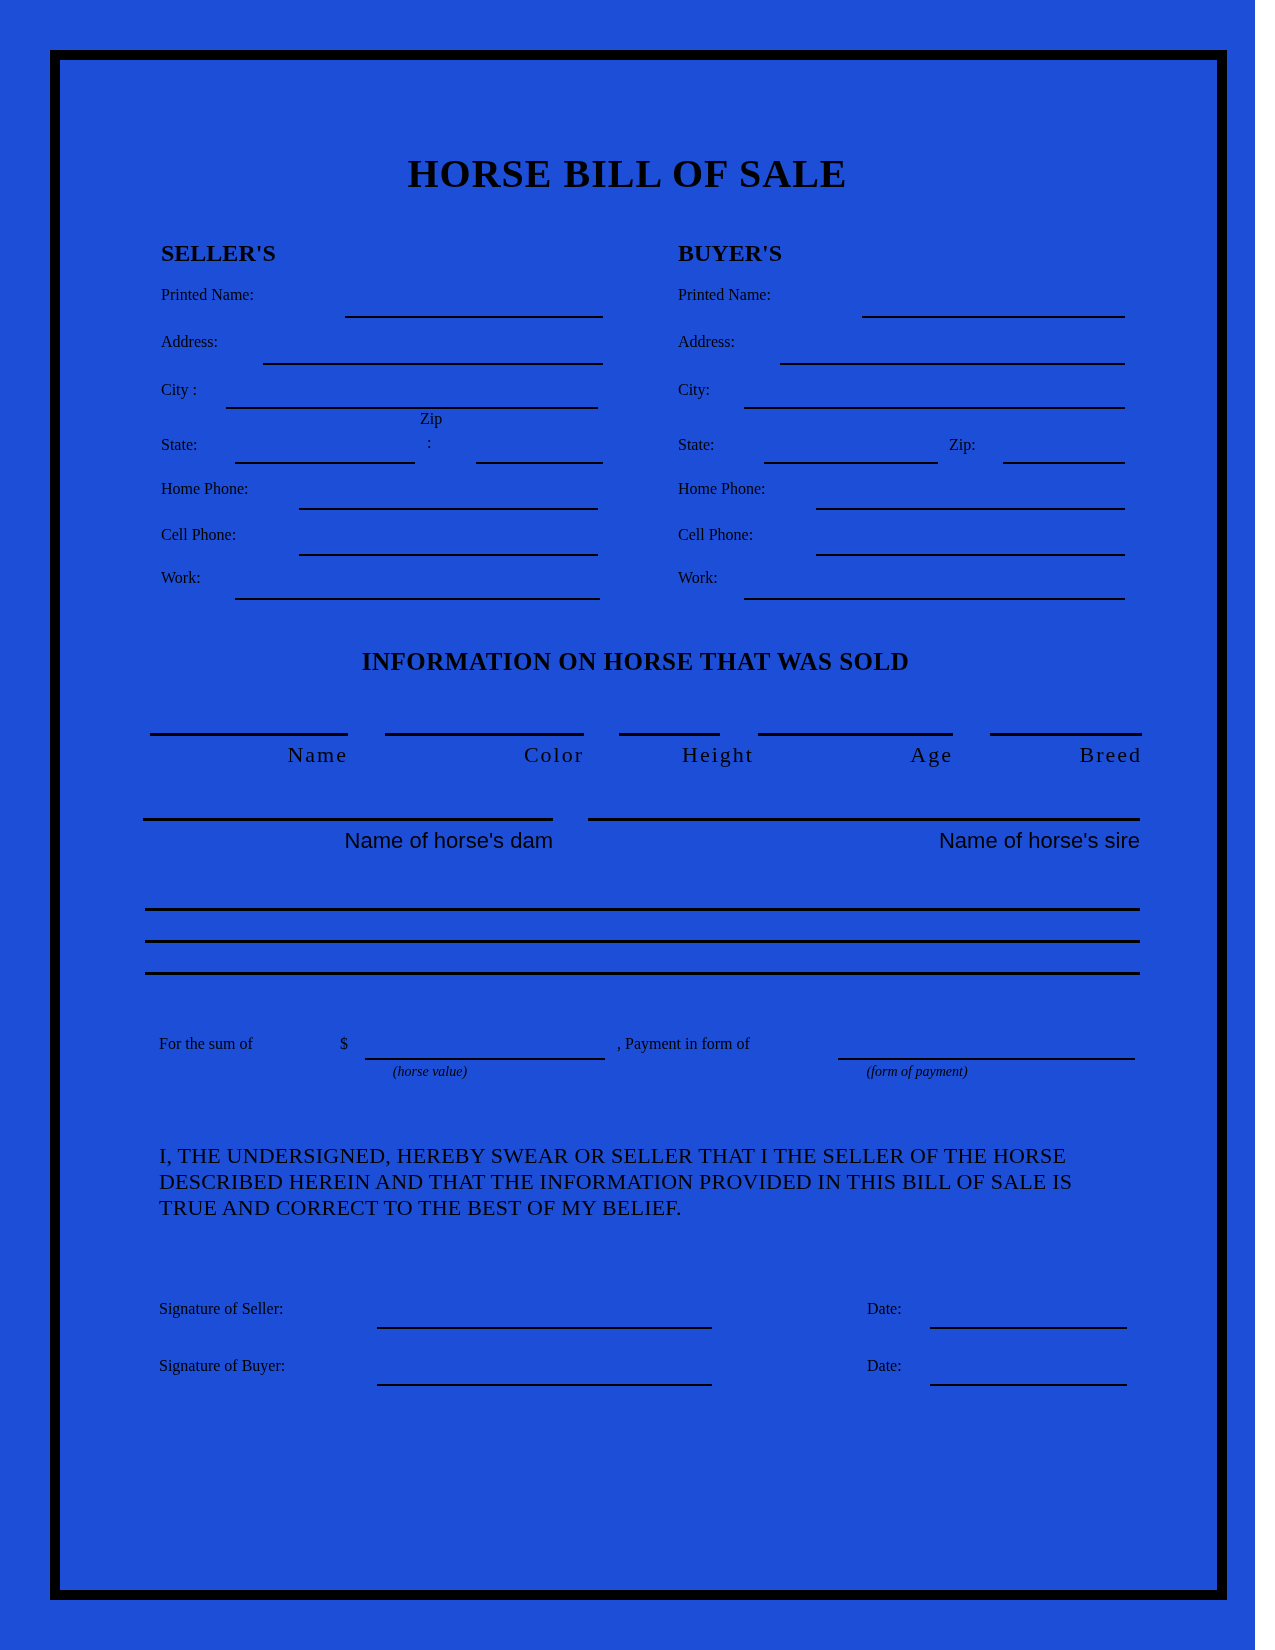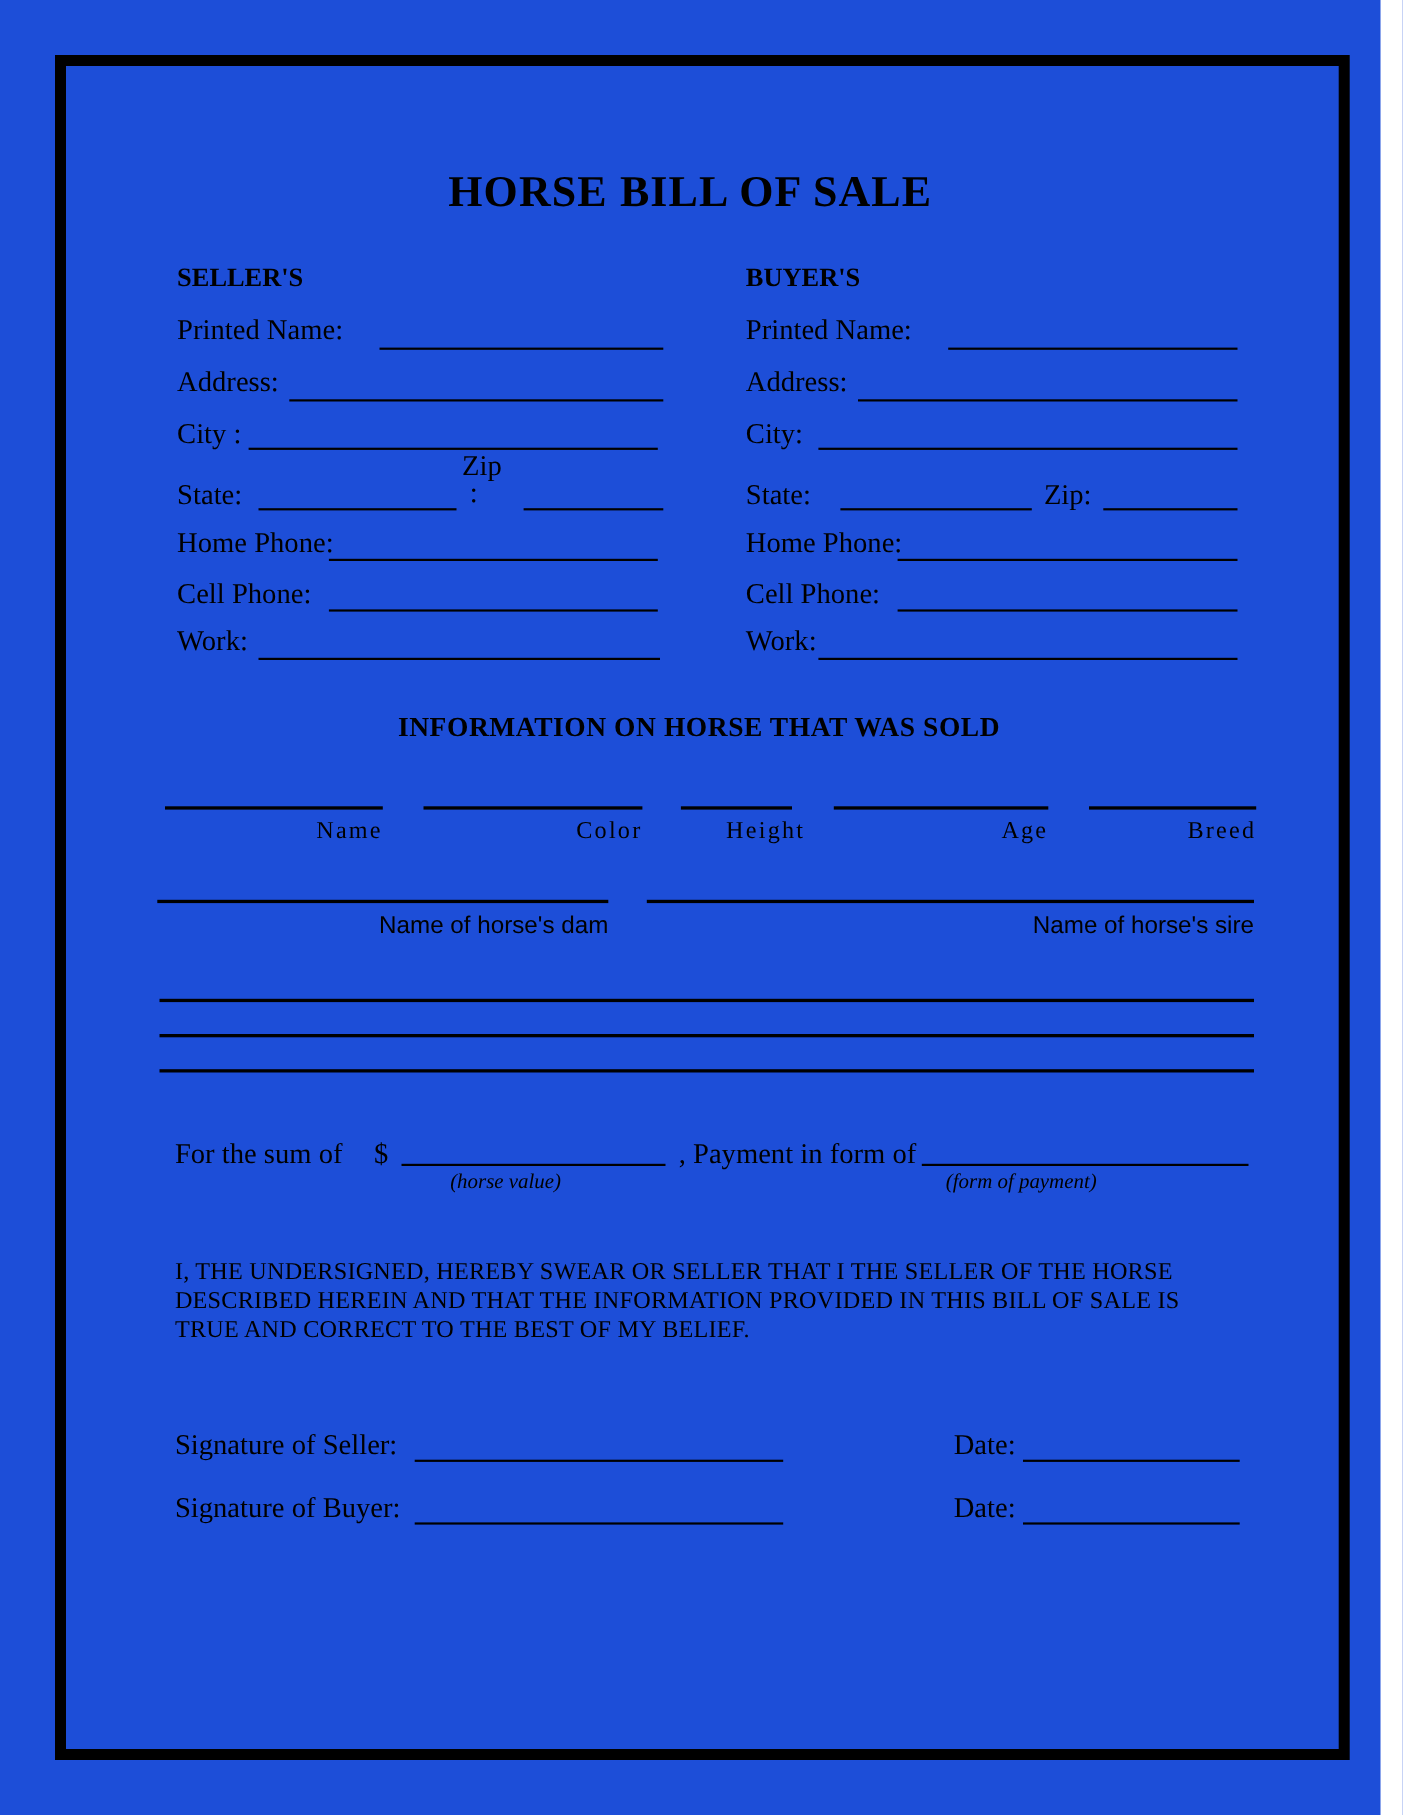--- a/index.html
+++ b/index.html
@@ -5,31 +5,31 @@
   html,body { margin:0; padding:0; background:#ffffff; }
   #page {
     position:relative; width:1255px; height:1650px;
     background:#1d4ed8; overflow:hidden;
     font-family:"Liberation Serif","DejaVu Serif",serif; color:#000;
   }
   .frame {
     position:absolute; left:50px; top:50px; width:1157px; height:1530px;
     border:10px solid #000;
   }
-  .lbl { position:absolute; font-size:26px; line-height:1.1; white-space:nowrap; }
+  .lbl { position:absolute; font-size:16px; line-height:1.1; white-space:nowrap; }
   .b   { font-weight:bold; }
   .title { position:absolute; left:0; right:0; text-align:center;
            font-size:40px; font-weight:bold; letter-spacing:1px; }
   .sechead { position:absolute; left:0; right:0; text-align:center;
            font-size:25px; font-weight:bold; letter-spacing:0.5px; }
   .line { position:absolute; height:2px; background:#000; }
   .line3 { position:absolute; height:3px; background:#000; }
   .cap { position:absolute; font-size:22px; letter-spacing:2px; text-align:right; }
   .sans { font-family:"Liberation Sans","DejaVu Sans",sans-serif; letter-spacing:0; }
-  .ital { font-size:19px; font-style:italic; letter-spacing:0; }
+  .ital { font-size:14px; font-style:italic; letter-spacing:0; text-align:center; }
   .para { position:absolute; font-size:22px; white-space:nowrap; letter-spacing:0.2px; }
 </style>
 </head>
 <body>
 
 <div id="page">
 
   <div class="frame"></div>
 
   <div class="title" style="top:150px;">HORSE BILL OF SALE</div>
@@ -89,21 +89,21 @@
   <div class="sechead" style="top:648px;margin-left:16px;">INFORMATION ON HORSE THAT WAS SOLD</div>
 
   <div class="line3" style="left:150px; top:733px; width:198px;"></div>
   <div class="line3" style="left:385px; top:733px; width:199px;"></div>
   <div class="line3" style="left:619px; top:733px; width:101px;"></div>
   <div class="line3" style="left:758px; top:733px; width:195px;"></div>
   <div class="line3" style="left:990px; top:733px; width:152px;"></div>
 
   <div class="cap" style="left:150px; top:742px; width:198px;">Name</div>
   <div class="cap" style="left:385px; top:742px; width:199px;">Color</div>
-  <div class="cap" style="left:631px; top:742px; width:101px;">Height</div>
+  <div class="cap" style="left:653px; top:742px; width:101px;">Height</div>
   <div class="cap" style="left:758px; top:742px; width:195px;">Age</div>
   <div class="cap" style="left:990px; top:742px; width:152px;">Breed</div>
 
   <div class="line3" style="left:143px; top:818px; width:410px;"></div>
   <div class="line3" style="left:588px; top:818px; width:552px;"></div>
   <div class="cap sans" style="left:143px; top:828px; width:410px;">Name of horse's dam</div>
   <div class="cap sans" style="left:588px; top:828px; width:552px;">Name of horse's sire</div>
 
   <div class="line3" style="left:145px; top:908px; width:995px;"></div>
   <div class="line3" style="left:145px; top:940px; width:995px;"></div>

